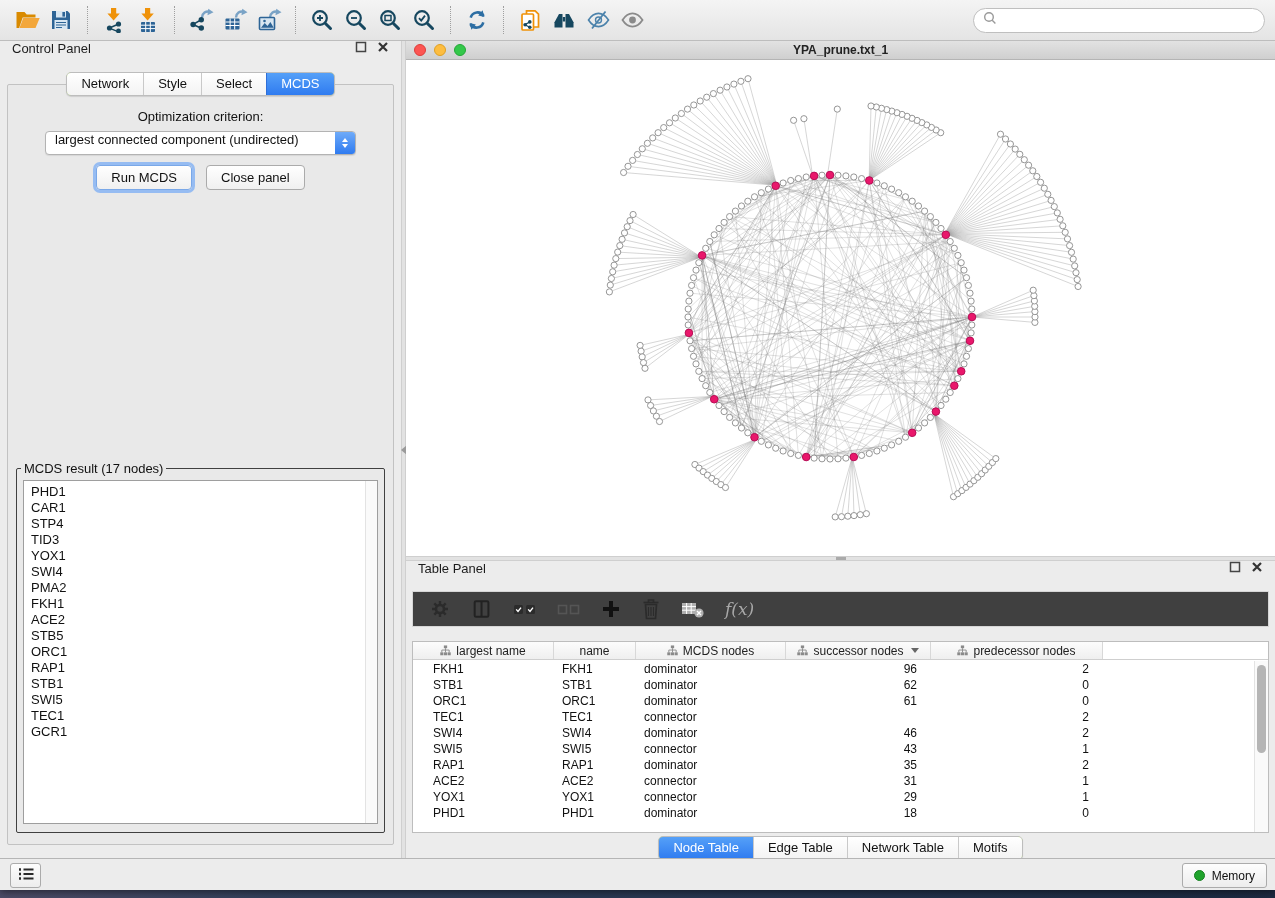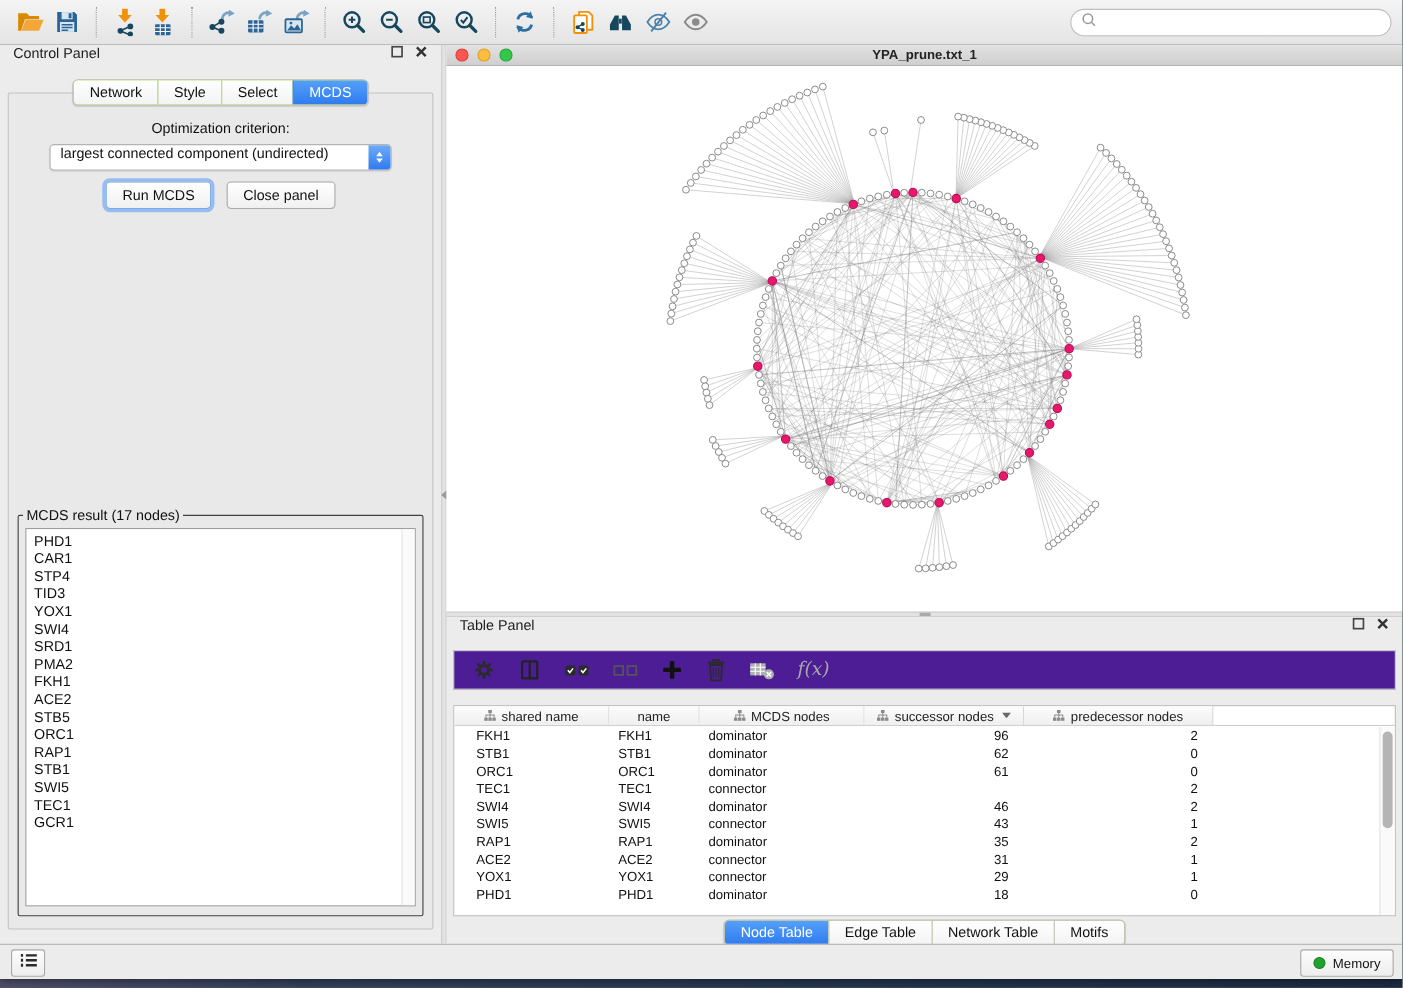--- a/index.html
+++ b/index.html
@@ -51,21 +51,21 @@
   .tl{width:12px;height:12px;border-radius:50%;display:inline-block;cursor:pointer}
   .tl.red{background:#fc5552;border:1px solid #dd3d3a}
   .tl.yel{background:#fdbd40;border:1px solid #dfa023}
   .tl.grn{background:#34c84a;border:1px solid #24a737}
   .net-title{position:absolute;left:0;right:0;text-align:center;font-size:12px;font-weight:bold;color:#222}
   .net-canvas{position:absolute;left:0;top:19px;width:869px;height:496px;background:#fff;overflow:hidden}
   .divider-h{position:absolute;left:0;top:515px;width:869px;height:5px;background:#e2e2e2;border-top:1px solid #cfcfcf;border-bottom:1px solid #cfcfcf;cursor:row-resize}
   .dh-handle{position:absolute;left:430px;top:0;width:10px;height:3px;background:#aaa}
   
   .table-panel{position:absolute;left:0;top:520px;width:869px;height:297px;background:#ececec}
-  .tp-toolbar{position:absolute;left:6px;right:6px;top:30px;height:36px;background:#4c1d95;border:1px solid #d6d6d6;display:flex;align-items:center;padding:0 16px;gap:20px}
+  .tp-toolbar{position:absolute;left:6px;right:6px;top:30px;height:36px;background:#404040;border:1px solid #d6d6d6;display:flex;align-items:center;padding:0 16px;gap:20px}
   .tp-icon{display:flex;align-items:center;justify-content:center;cursor:pointer}
   .fx{font-family:"DejaVu Serif",serif;font-style:italic;color:#a8a8a8;font-size:17px}
   .tbl-wrap{position:absolute;left:6px;right:6px;top:80px;height:192px;background:#fff;border:1px solid #bdbdbd;overflow:hidden}
   .tbl-head{display:flex;height:18px;border-bottom:1px solid #cfcfcf}
   .th{display:flex;align-items:center;justify-content:center;gap:5px;font-size:12px;color:#222;background:linear-gradient(#fcfcfc,#efefef);border-right:1px solid #d8d8d8;overflow:hidden;cursor:pointer}
   .th .sort{width:0;height:0;border-left:4px solid transparent;border-right:4px solid transparent;border-top:5px solid #666;margin-left:2px}
   .tbl-body{position:absolute;left:0;right:14px;top:19px;bottom:0}
   .tr{display:flex;height:16px;cursor:default}
   .td{font-size:12px;color:#111;line-height:16px;white-space:nowrap;overflow:hidden}
   .td.num{text-align:right;padding-right:14px}
@@ -267,21 +267,20 @@
           <fieldset class="groupbox">
             <legend>MCDS result (17 nodes)</legend>
             <div class="result-list">
               <div class="rl-items" id="mcdsList">
                   <div>PHD1</div>
                   <div>CAR1</div>
                   <div>STP4</div>
                   <div>TID3</div>
                   <div>YOX1</div>
                   <div>SWI4</div>
-                  <div>SRD1</div>
                   <div>PMA2</div>
                   <div>FKH1</div>
                   <div>ACE2</div>
                   <div>STB5</div>
                   <div>ORC1</div>
                   <div>RAP1</div>
                   <div>STB1</div>
                   <div>SWI5</div>
                   <div>TEC1</div>
                   <div>GCR1</div>
@@ -1051,21 +1050,21 @@
                 <div class="th" style="width: 141px;">
                   <span style="display: flex;">
                     <svg width="11" height="11" viewBox="0 0 12 12">
                       <rect x="4.2" y="0.5" width="3.6" height="3" fill="#8a8a8a"></rect>
                       <path d="M6 3.5v2M2 8V5.5h8V8M6 8V5.5" stroke="#8a8a8a" fill="none"></path>
                       <rect x="0.3" y="8" width="3.4" height="3.2" fill="#8a8a8a"></rect>
                       <rect x="4.3" y="8" width="3.4" height="3.2" fill="#8a8a8a"></rect>
                       <rect x="8.3" y="8" width="3.4" height="3.2" fill="#8a8a8a"></rect>
                     </svg>
                   </span>
-                  <span>shared name</span>
+                  <span>largest name</span>
                 </div>
                 <div class="th" style="width: 82px;">
                   <span>name</span>
                 </div>
                 <div class="th" style="width: 150px;">
                   <span style="display: flex;">
                     <svg width="11" height="11" viewBox="0 0 12 12">
                       <rect x="4.2" y="0.5" width="3.6" height="3" fill="#8a8a8a"></rect>
                       <path d="M6 3.5v2M2 8V5.5h8V8M6 8V5.5" stroke="#8a8a8a" fill="none"></path>
                       <rect x="0.3" y="8" width="3.4" height="3.2" fill="#8a8a8a"></rect>

